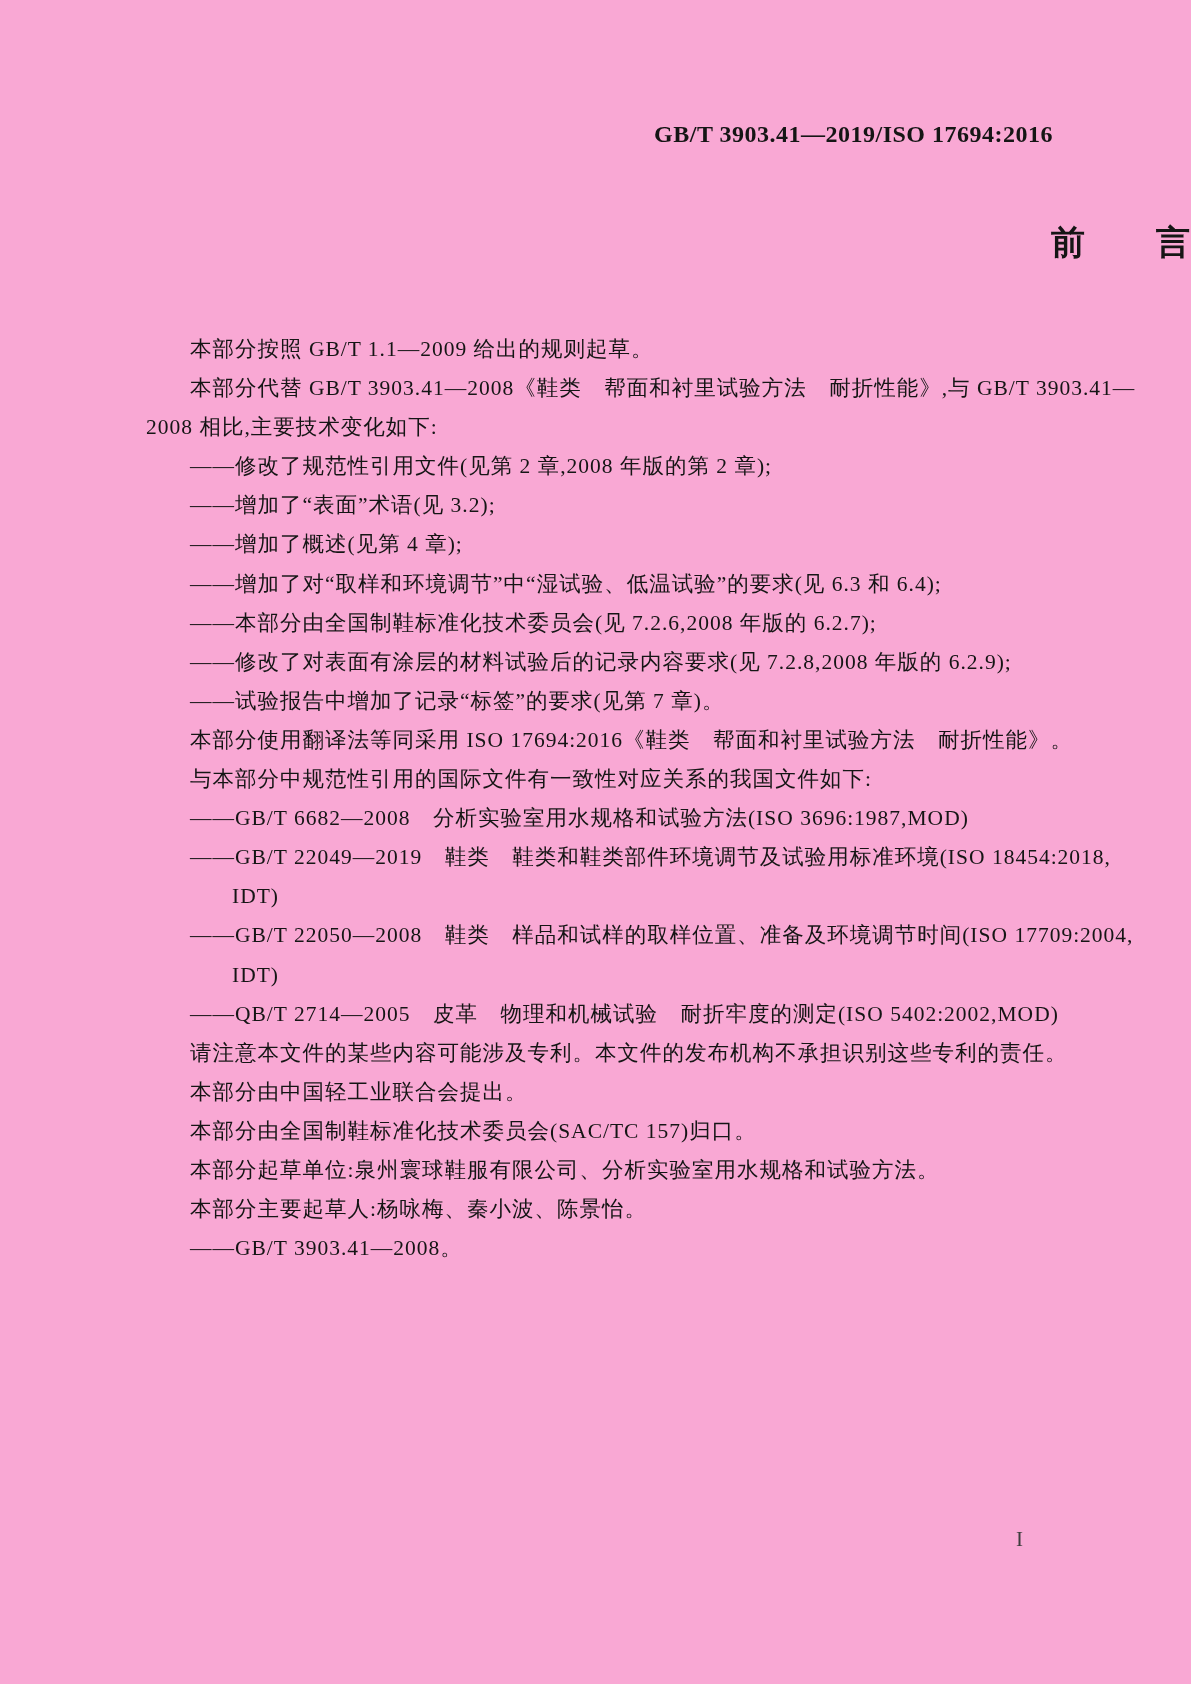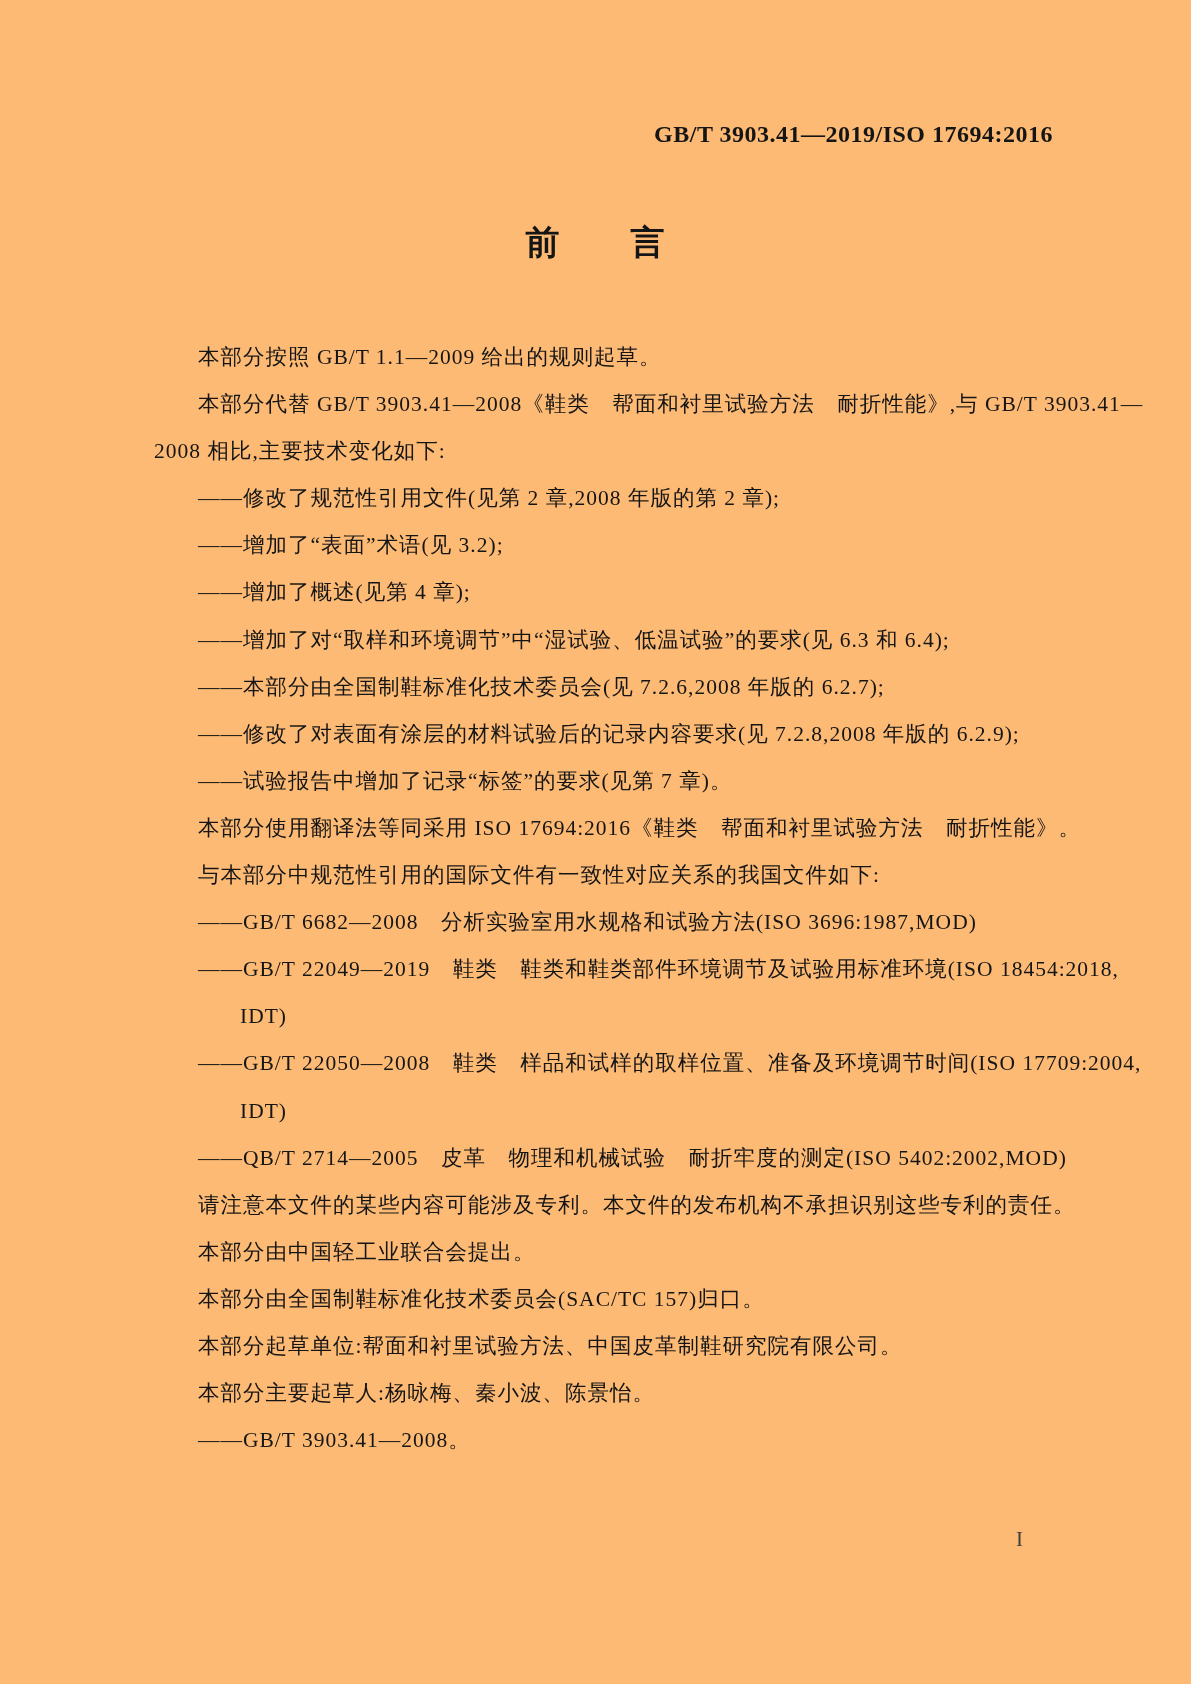--- a/index.html
+++ b/index.html
@@ -5,59 +5,59 @@
   html, body {
     margin: 0;
     padding: 0;
     background: #e8e8e8;
   }
   .page {
     position: relative;
     width: 1191px;
     height: 1684px;
     margin: 0 auto;
-    background: #fdba74;
+    background: #f9a8d4;
     color: #151515;
     font-family: "Liberation Serif", "DejaVu Serif", serif;
     overflow: hidden;
   }
   .doc-header {
     position: absolute;
     top: 121px;
     right: 138px;
     font-size: 24px;
     font-weight: bold;
     letter-spacing: 0.5px;
     white-space: nowrap;
     font-family: "Liberation Serif", "DejaVu Serif", serif;
   }
   .doc-title {
     position: absolute;
     top: 222px;
     left: 0;
     width: 100%;
-    text-align: center;
+    text-align: right;
     font-family: "Liberation Sans", "DejaVu Sans", sans-serif;
     font-weight: bold;
     font-size: 34px;
     line-height: 40px;
     letter-spacing: 1px;
     white-space: pre;
   }
   .body-text {
     position: absolute;
     left: 138px;
     top: 326px;
     width: 917px;
     font-size: 21.5px;
     line-height: 31.1px;
     letter-spacing: 1px;
   }
   .body-text p {
-    margin: 16px;
+    margin: 8px;
     white-space: nowrap;
   }
   .body-text p.indent { text-indent: 44px; }
   .body-text p.hang   { text-indent: 86px; }
   .body-text p.flush  { text-indent: 0; }
   .page-number {
     position: absolute;
     left: 1016px;
     top: 1527px;
     font-size: 21px;
@@ -89,20 +89,20 @@
     <p class="indent">与本部分中规范性引用的国际文件有一致性对应关系的我国文件如下:</p>
     <p class="indent">——GB/T 6682—2008　分析实验室用水规格和试验方法(ISO 3696:1987,MOD)</p>
     <p class="indent">——GB/T 22049—2019　鞋类　鞋类和鞋类部件环境调节及试验用标准环境(ISO 18454:2018,</p>
     <p class="hang">IDT)</p>
     <p class="indent">——GB/T 22050—2008　鞋类　样品和试样的取样位置、准备及环境调节时间(ISO 17709:2004,</p>
     <p class="hang">IDT)</p>
     <p class="indent">——QB/T 2714—2005　皮革　物理和机械试验　耐折牢度的测定(ISO 5402:2002,MOD)</p>
     <p class="indent">请注意本文件的某些内容可能涉及专利。本文件的发布机构不承担识别这些专利的责任。</p>
     <p class="indent">本部分由中国轻工业联合会提出。</p>
     <p class="indent">本部分由全国制鞋标准化技术委员会(SAC/TC 157)归口。</p>
-    <p class="indent">本部分起草单位:帮面和衬里试验方法、中国皮革制鞋研究院有限公司。</p>
+    <p class="indent">本部分起草单位:泉州寰球鞋服有限公司、分析实验室用水规格和试验方法。</p>
     <p class="indent">本部分主要起草人:杨咏梅、秦小波、陈景怡。</p>
     <p class="indent">——GB/T 3903.41—2008。</p>
   </div>
 
   <div class="page-number">I</div>
 
 </div>
 
 </body></html>

